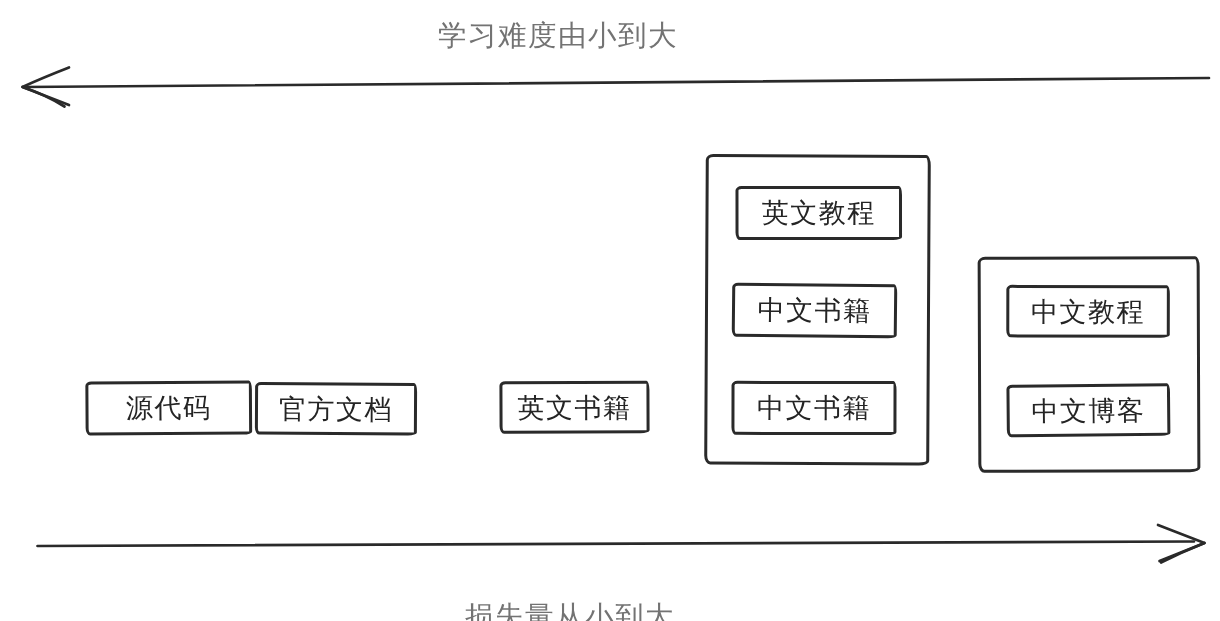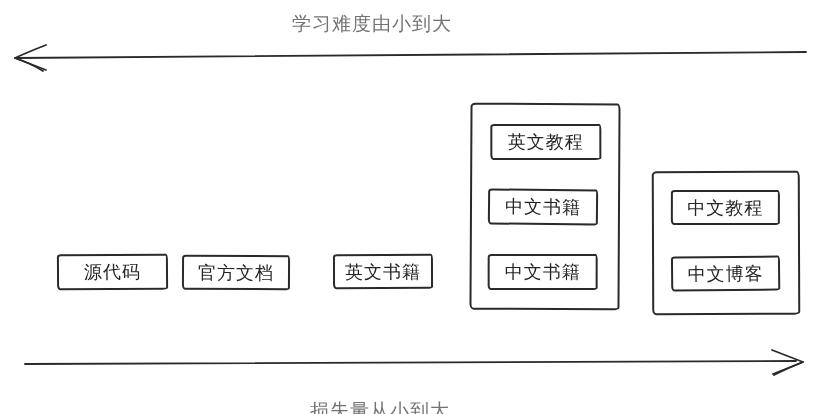--- a/index.html
+++ b/index.html
@@ -70,21 +70,21 @@
       <path d="M25 364 Q 410 362 796 361"></path>
       <path d="M772 350 Q 790 357 803 362 Q 788 368 774 375"></path>
       <path d="M803 362 L 773 374"></path>
     </g>
   </svg>
 
   <div class="sketch-box tilt-a" style="left:23px; top:254px; width:111px; height:36px;margin-left:34px;">
     <span>源代码</span>
   </div>
 
-  <div class="sketch-box tilt-b" style="left:182px; top:255px; width:108px; height:35px;">
+  <div class="sketch-box tilt-b" style="left:170px; top:255px; width:108px; height:35px;">
     <span>官方文档</span>
   </div>
 
   <div class="sketch-box tilt-c" style="left:333px; top:254px; width:100px; height:35px;">
     <span>英文书籍</span>
   </div>
 
   <div class="group-box tilt-b" style="left:470px; top:103px; width:150px; height:207px;">
     <div class="sketch-box tilt-a" style="left:18px; top:19px; width:111px; height:36px;align-items:center;">
       <span>英文教程</span>

